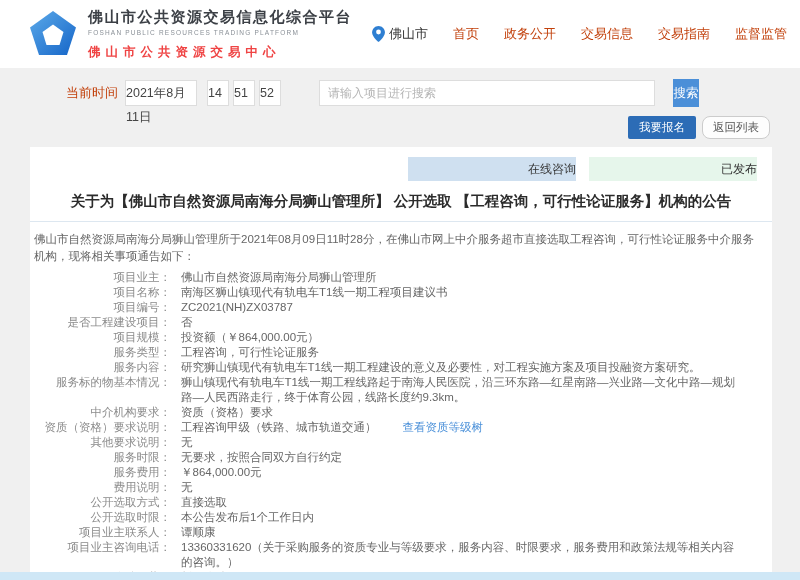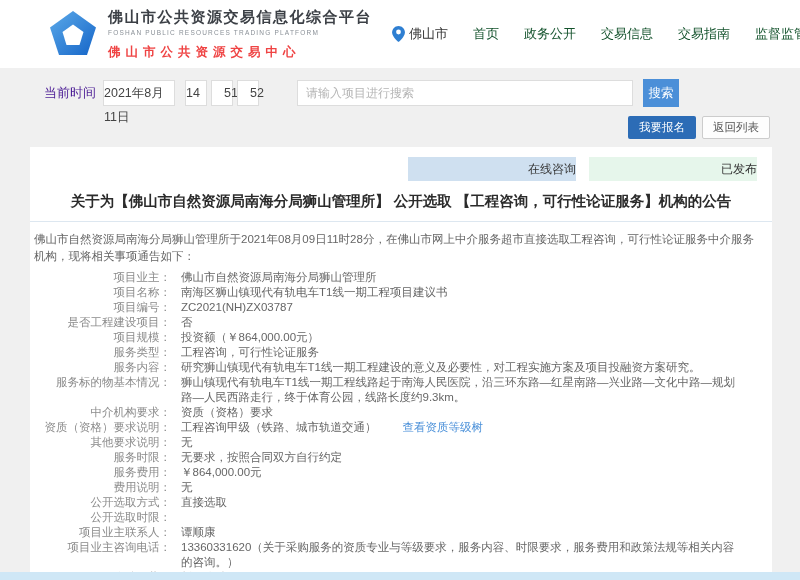--- a/index.html
+++ b/index.html
@@ -1,47 +1,47 @@
 <!DOCTYPE html>
 <html><head>
 <meta charset="utf-8">
 <style>
   * { margin:0; padding:0; box-sizing:border-box; }
   html,body { width:800px; height:580px; }
   body { font-family:"Liberation Sans","DejaVu Sans",sans-serif; background:#f0f0f0; overflow:hidden; }
   .page { position:relative; width:800px; height:580px; overflow:hidden; background:#f0f0f0; }
 
   
-  .header { height:68px; background:#fff; display:flex; align-items:center; padding-left:48px; white-space:nowrap; }
+  .header { height:68px; background:#fff; display:flex; align-items:center; padding-left:28px; white-space:nowrap; }
   .logo { width:50px; height:50px; flex:0 0 auto; cursor:pointer; }
   .brand { margin-left:10px; }
   .brand-title { font-size:15px; font-weight:bold; color:#3c4046; letter-spacing:1.5px; }
   .brand-sub-en { font-size:6.5px; color:#8a9097; letter-spacing:1.2px; margin-top:2px; }
   .brand-sub-cn { font-size:12.5px; font-weight:bold; color:#ef4444; letter-spacing:5px; margin-top:8px; }
   .city { display:flex; align-items:center; margin-left:20px; font-size:13px; color:#333; cursor:pointer; }
   .city svg { margin-right:4px; }
   .nav { margin-left:auto; display:flex; align-items:center; }
-  .nav-item { font-size:13px; color:#14532d; margin-left:25px; cursor:pointer; }
+  .nav-item { font-size:13px; color:#c2410c; margin-left:25px; cursor:pointer; }
   .nav-divider { width:1px; height:16px; background:#ddd; margin-left:16px; }
 
   
   .toolbar { display:flex; align-items:center; margin-top:11px; height:28px; }
-  .time-label { margin-left:44px; font-size:13px; color:#4c1d95; }
+  .time-label { margin-left:66px; font-size:13px; color:#c2410c; }
   .box { background:#fff; border:1px solid #ddd; height:26px; line-height:24px; text-align:left; font-size:12.5px; color:#444; }
   .date-box { width:72px; margin-left:7px; }
   .t-box { width:22px; margin-left:10px; }
-  .t-box + .t-box { margin-left:4px;padding-left:12px; }
+  .t-box + .t-box { margin-left:4px; }
   .search-input { margin-left:38px; width:336px; height:26px; border:1px solid #ddd; background:#fff; padding:8px 8px; font-size:12px; color:#444; font-family:inherit; }
   .search-input::placeholder { color:#b5b5b5; }
-  .search-btn { width:36px; height:28px; margin-left:10px; background:#4b8fd8; color:#fff; border:none; font-size:12.5px; cursor:pointer; font-family:inherit; }
+  .search-btn { width:26px; height:28px; margin-left:18px; background:#4b8fd8; color:#fff; border:none; font-size:12.5px; cursor:pointer; font-family:inherit; }
 
   
   .actions { display:flex; justify-content:flex-end; margin-top:9px; padding-right:30px; }
   .btn-signup { background:#2c6cb6; color:#fff; border:none; border-radius:2px; font-size:11.5px; padding:4px 11px; cursor:pointer; font-family:inherit; }
-  .btn-back { background:#fdfdfd; color:#555; border:1px solid #ccc; border-radius:2px; font-size:11.5px; padding:3px 10px; margin-left:6px; cursor:pointer; font-family:inherit; }
+  .btn-back { background:#fdfdfd; color:#555; border:1px solid #ccc; border-radius:8px; font-size:11.5px; padding:3px 10px; margin-left:6px; cursor:pointer; font-family:inherit; }
 
   
   .card { position:relative; margin:8px 28px 0 30px; background:#fff; min-height:420px; padding-bottom:6px; z-index:1; }
   .tabs { display:flex; justify-content:flex-end; padding:10px 15px 0 0; }
   .tab { width:168px; height:24px; line-height:24px; text-align:right; font-size:12px; color:#333; cursor:pointer; }
   .tab-active { background:#cfe0f0; }
   .tab-published { background:#e6f6eb; margin-left:13px; }
   .notice-title { text-align:center; font-size:14.5px; font-weight:bold; color:#2b2b2b; margin-top:11px; padding:0 20px; }
   .divider { height:1px; background:#dde7f0; margin-top:10px; }
   .intro { margin:9px 8px 0 4px; font-size:11.5px; color:#666; line-height:1.45; }
@@ -171,20 +171,21 @@
         <div class="field-row">
           <span class="field-label">费用说明：</span>
           <span class="field-value">无</span>
         </div>
         <div class="field-row">
           <span class="field-label">公开选取方式：</span>
           <span class="field-value">直接选取</span>
         </div>
         <div class="field-row">
           <span class="field-label">公开选取时限：</span>
+          <span class="field-value">本公告发布后1个工作日内</span>
         </div>
         <div class="field-row">
           <span class="field-label">项目业主联系人：</span>
           <span class="field-value">谭顺康</span>
         </div>
         <div class="field-row">
           <span class="field-label">项目业主咨询电话：</span>
           <span class="field-value">13360331620（关于采购服务的资质专业与等级要求，服务内容、时限要求，服务费用和政策法规等相关内容的咨询。）</span>
         </div>
         <div class="field-row">

